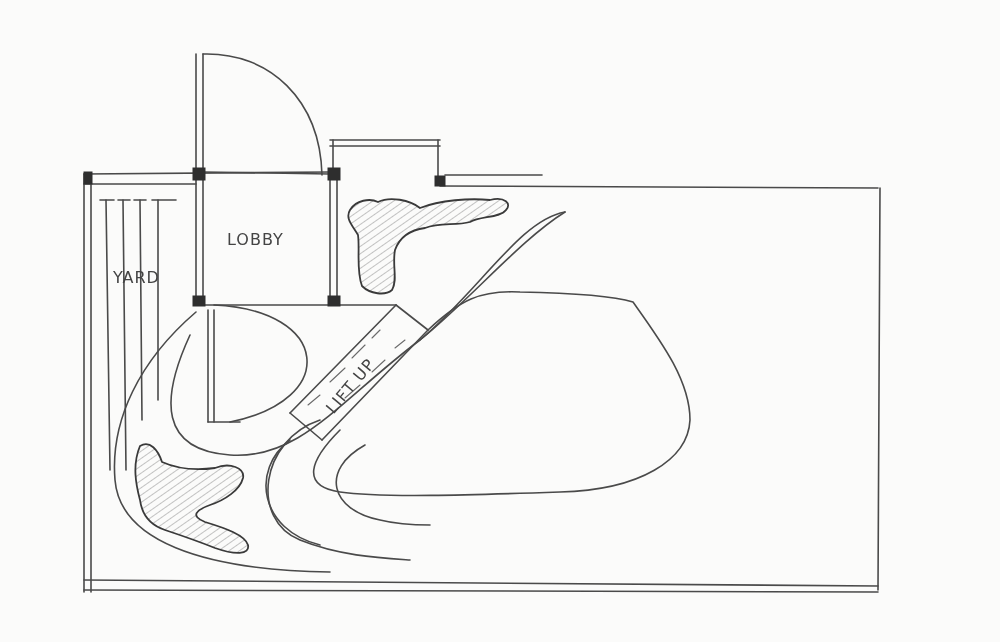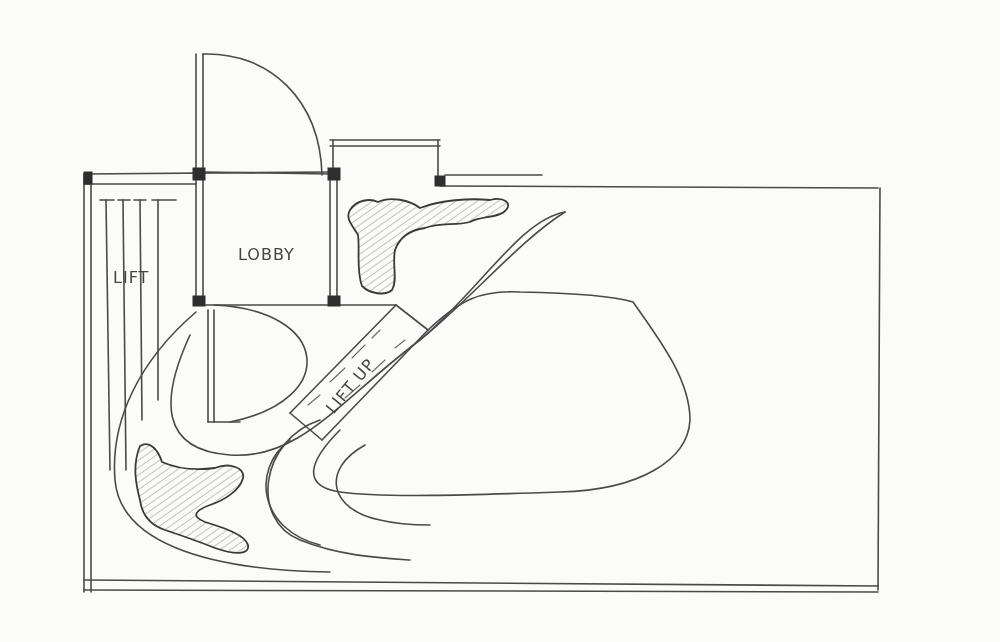--- a/index.html
+++ b/index.html
@@ -92,15 +92,15 @@
     <path class="lt" d="M385 360 L372 372"></path>
     <path class="lt" d="M360 385 L345 398"></path>
   </g>
 
   <path class="ln" d="M428 330 C460 300, 480 290, 520 292 C570 293, 610 295, 633 302 C660 340, 690 380, 690 420 C688 460, 640 490, 560 492 C470 495, 380 498, 340 492 C300 486, 310 460, 340 430"></path>
 
   <path class="hatch-shape" d="M350 210 C356 200, 370 198, 378 202 C390 196, 410 200, 420 208 C440 200, 470 198, 490 200 C505 196, 512 204, 506 210 C500 218, 480 216, 470 222 C455 226, 440 222, 425 228 C410 230, 400 236, 395 250 C392 265, 398 280, 392 290 C385 296, 370 294, 362 286 C356 270, 360 250, 358 235 C352 225, 345 218, 350 210 Z"></path>
   <path class="hatch-shape" d="M140 446 C150 440, 158 450, 162 462 C180 470, 200 470, 215 468 C230 462, 245 468, 243 478 C240 490, 225 500, 210 505 C196 510, 190 516, 205 522 C225 528, 245 535, 248 545 C250 555, 235 555, 215 548 C195 540, 180 535, 165 530 C150 525, 142 515, 140 500 C136 485, 132 465, 140 446 Z"></path>
 </svg>
 
-<span class="lbl" style="left:238px; top:230px;margin-top:15px;">LOBBY</span>
-<span class="lbl" style="left:113px; top:268px;">LIFT</span>
+<span class="lbl" style="left:227px; top:230px;">LOBBY</span>
+<span class="lbl" style="left:113px; top:268px;">YARD</span>
 <span class="lbl" style="left:322px; top:405px; transform:rotate(-50deg); transform-origin:left top;">LIFT UP</span>
 
 </body></html>

